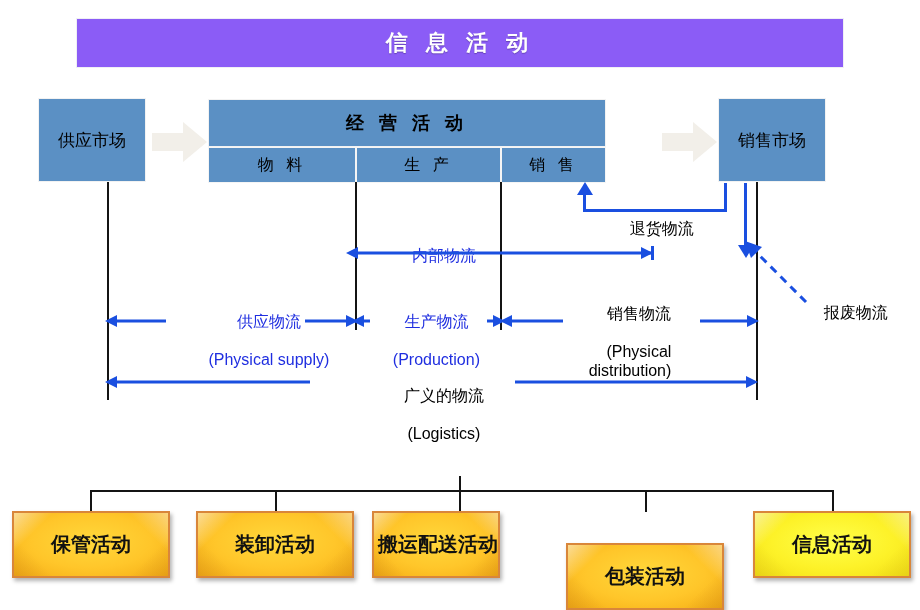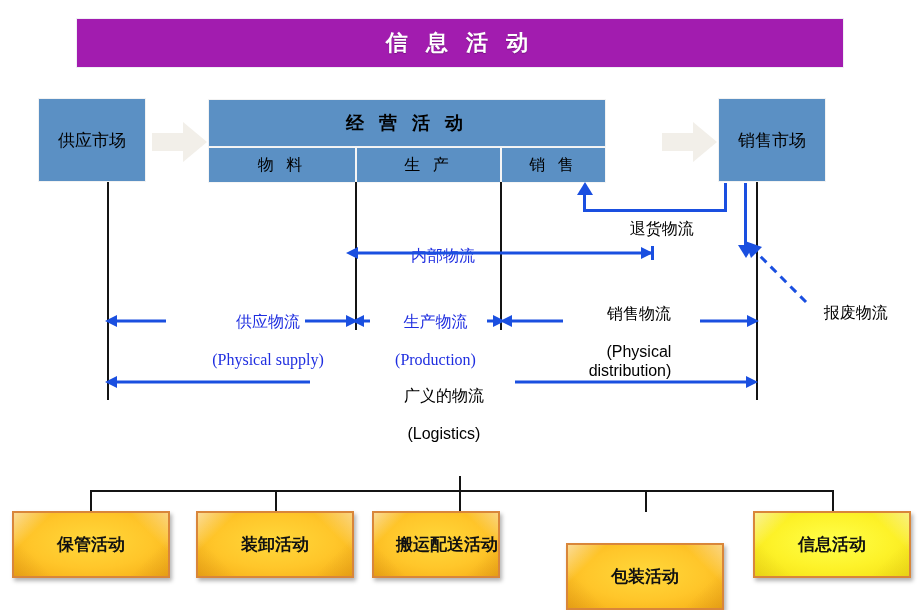--- a/index.html
+++ b/index.html
@@ -6,21 +6,21 @@
   body{
     width:920px;height:610px;background:#ffffff;
     font-family:"Liberation Sans","DejaVu Sans",sans-serif;
     overflow:hidden;position:relative;
   }
   #stage{position:absolute;left:0;top:0;width:920px;height:610px;}
   .abs{position:absolute;}
 
   
   .banner{
-    background:#a21caf;
+    background:#8b5cf6;
     border:1px solid #efeff5;
     color:#ffffff;
     font-weight:bold;
     display:flex;align-items:center;justify-content:center;
     letter-spacing:6px;
     text-shadow:0 1px 1px rgba(0,0,0,.25);
     box-sizing:border-box;
   }
 
   
@@ -40,21 +40,21 @@
     display:flex;align-items:center;justify-content:center;
     box-sizing:border-box;
     font-size:16px;letter-spacing:4px;
   }
 
   
   .ybox{
     box-sizing:border-box;
     border:2px solid #d9863a;
     display:flex;align-items:center;justify-content:center;
-    font-weight:bold;font-size:17px;color:#111;
+    font-weight:bold;font-size:20px;color:#111;
     background:
       linear-gradient(135deg, rgba(255,255,255,.55) 0%, rgba(255,255,255,0) 18%),
       linear-gradient(-135deg, rgba(255,255,255,.45) 0%, rgba(255,255,255,0) 18%),
       linear-gradient(45deg, rgba(190,120,20,.30) 0%, rgba(190,120,20,0) 18%),
       linear-gradient(-45deg, rgba(190,120,20,.30) 0%, rgba(190,120,20,0) 18%),
       radial-gradient(ellipse at 50% 45%, #ffd83b 0%, #ffc62a 55%, #f5ae16 100%);
     box-shadow:2px 3px 4px rgba(0,0,0,.30);
   }
   .ybox.bright{
     background:
@@ -66,21 +66,21 @@
   }
 
   
   .vline{background:#141414;width:2px;}
   .hline{background:#141414;height:2px;}
   .bvline{background:#1a4fe0;width:3px;}
   .bhline{background:#1a4fe0;height:3px;}
 
   
   .lbl{font-size:16px;line-height:19px;white-space:pre;}
-  .lbl.blue{color:#1f2ee0;font-family:Liberation Serif, serif;}
+  .lbl.blue{color:#1f2ee0;}
   .lbl.black{color:#000;}
   .lbl.ctr{text-align:center;}
 
   svg{overflow:visible;display:block;}
 </style>
 </head>
 <body>
 
 <div id="stage">
 

